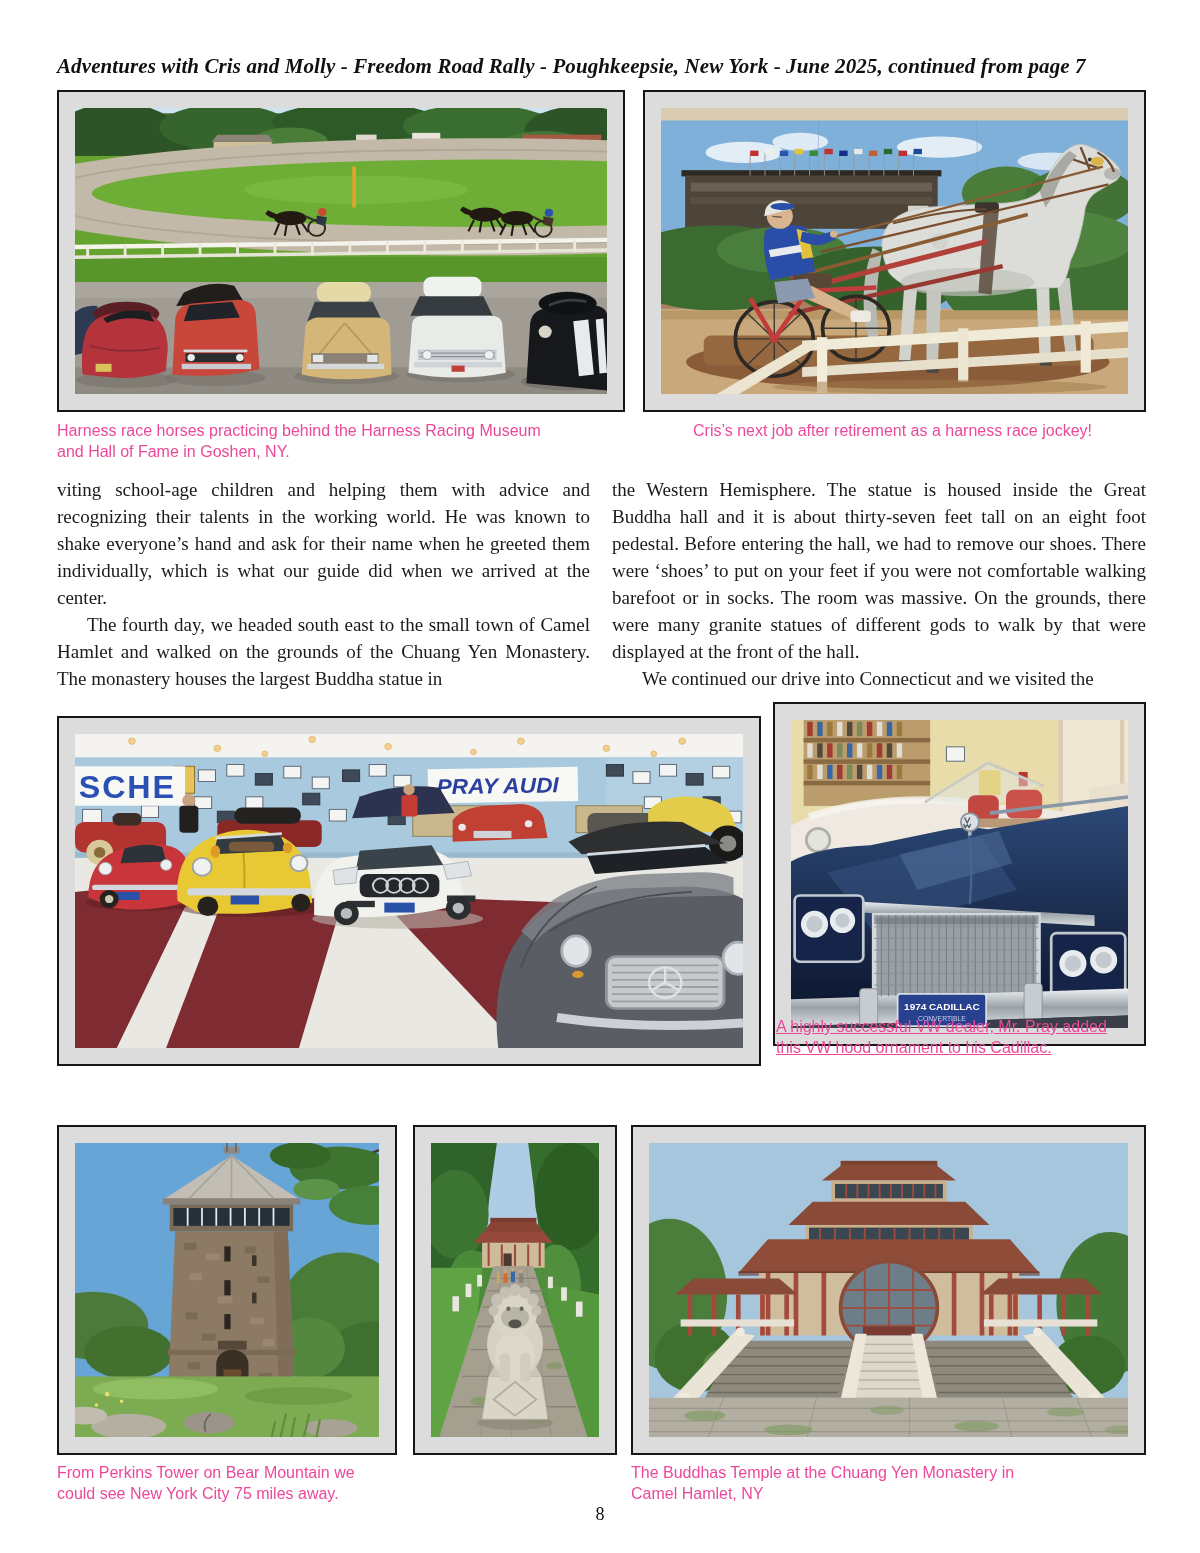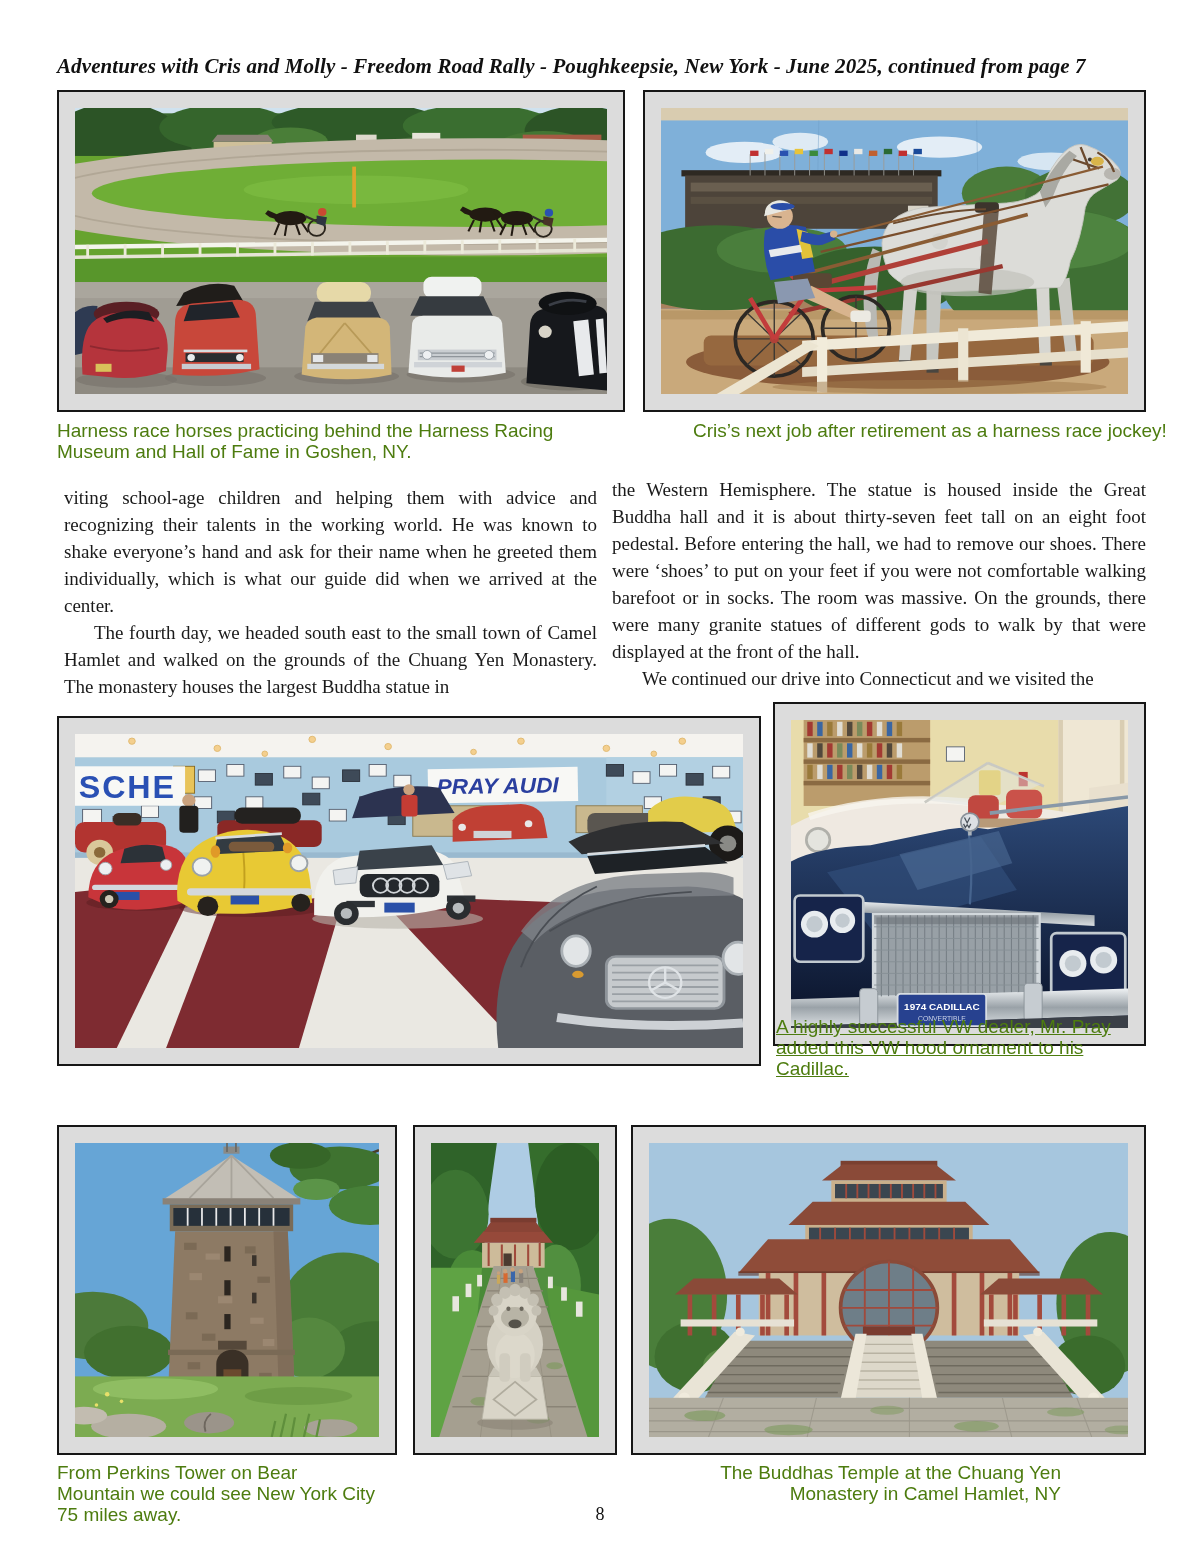--- a/index.html
+++ b/index.html
@@ -3,42 +3,42 @@
 <meta charset="utf-8">
 <style>
   html,body{margin:0;padding:0;background:#ffffff;}
   body{width:1200px;height:1553px;position:relative;font-family:"Liberation Serif",serif;}
   .page{position:absolute;inset:0;background:#fff;}
   .hdr{position:absolute;left:57px;top:54px;width:1060px;font-style:italic;font-weight:700;
        font-size:21px;color:#101010;letter-spacing:.1px;}
   figure.photo{position:absolute;margin:0;padding:16px;border:2px solid #161616;box-sizing:border-box;
        overflow:hidden;background:#dcdcdc;}
   figure.photo svg{display:block;width:100%;height:100%;}
-  .cap{position:absolute;font-family:"Liberation Sans",sans-serif;font-size:19px;line-height:21px;
-       color:#4d7c0f;}
+  .cap{position:absolute;font-family:"Liberation Sans",sans-serif;font-size:16px;line-height:21px;
+       color:#ec4899;}
   .col{position:absolute;top:476px;font-size:19px;line-height:27px;text-align:justify;color:#1a1a1a;}
   .col p{margin:0;}
   .col p.ind{text-indent:30px;}
   .pageno{position:absolute;top:1504px;left:0;width:1200px;text-align:center;font-size:18px;color:#101010;}
   
   #ph-track{left:57px;top:90px;width:568px;height:322px;}
   #ph-jockey{left:643px;top:90px;width:503px;height:322px;}
   #ph-collection{left:57px;top:716px;width:704px;height:350px;}
   #ph-cadillac{left:773px;top:702px;width:373px;height:344px;}
   #ph-tower{left:57px;top:1125px;width:340px;height:330px;}
   #ph-walkway{left:413px;top:1125px;width:204px;height:330px;}
   #ph-temple{left:631px;top:1125px;width:515px;height:330px;}
   #cap-track{left:57px;top:420px;width:510px;}
   #cap-jockey{left:650px;top:420px;width:500px;margin-left:43px;}
   #cap-collection{left:57px;top:1076px;width:680px;}
   #cap-cadillac{left:776px;top:1016px;width:350px;text-decoration:underline;}
   #cap-tower{left:57px;top:1462px;width:320px;}
   #cap-walkway{left:413px;top:1462px;width:200px;}
-  #cap-temple{left:631px;top:1462px;width:430px;text-align:right;}
-  #col-left{left:64px;width:533px;margin-top:8px;}
+  #cap-temple{left:631px;top:1462px;width:430px;}
+  #col-left{left:57px;width:533px;}
   #col-right{left:612px;width:534px;}
   
   .frm{fill:#f4f4f2;stroke:#566070;stroke-width:1;}
   .frmd{fill:#3e4a58;stroke:#2c323c;stroke-width:1;}
   .stn{fill:#6e5c48;opacity:.55;}
   .stn2{fill:#a5907a;opacity:.6;}
   text.sign{font-family:"Liberation Sans",sans-serif;font-weight:bold;}
 </style>
 </head>
 <body>

